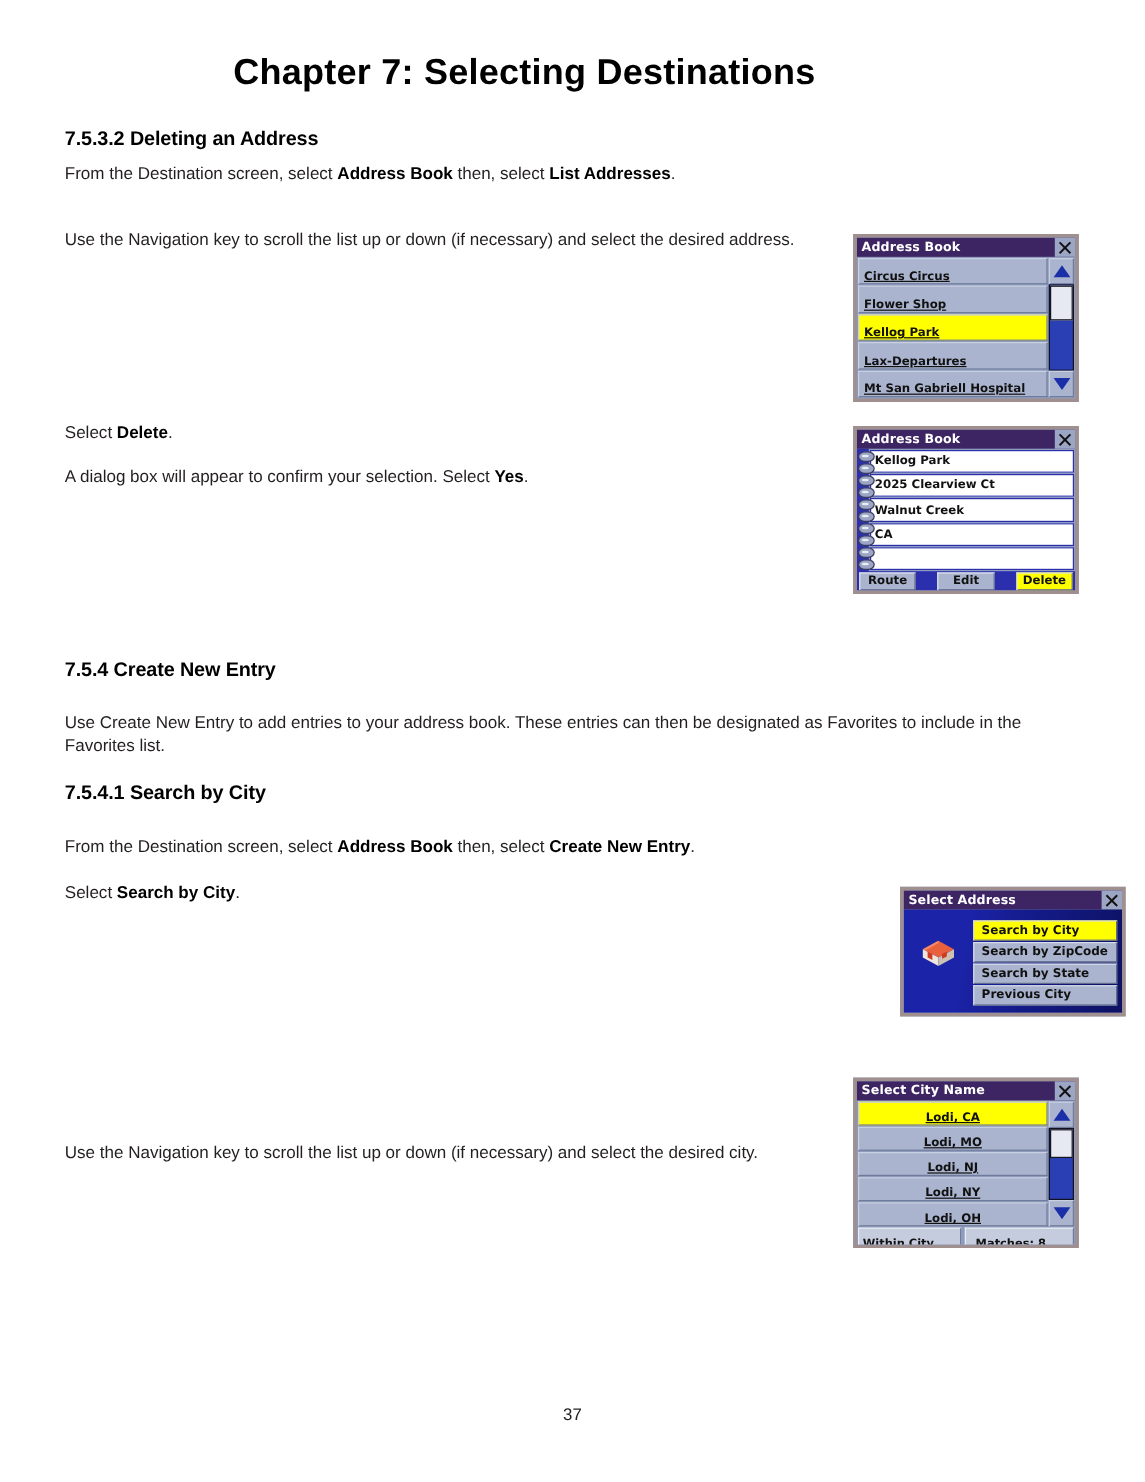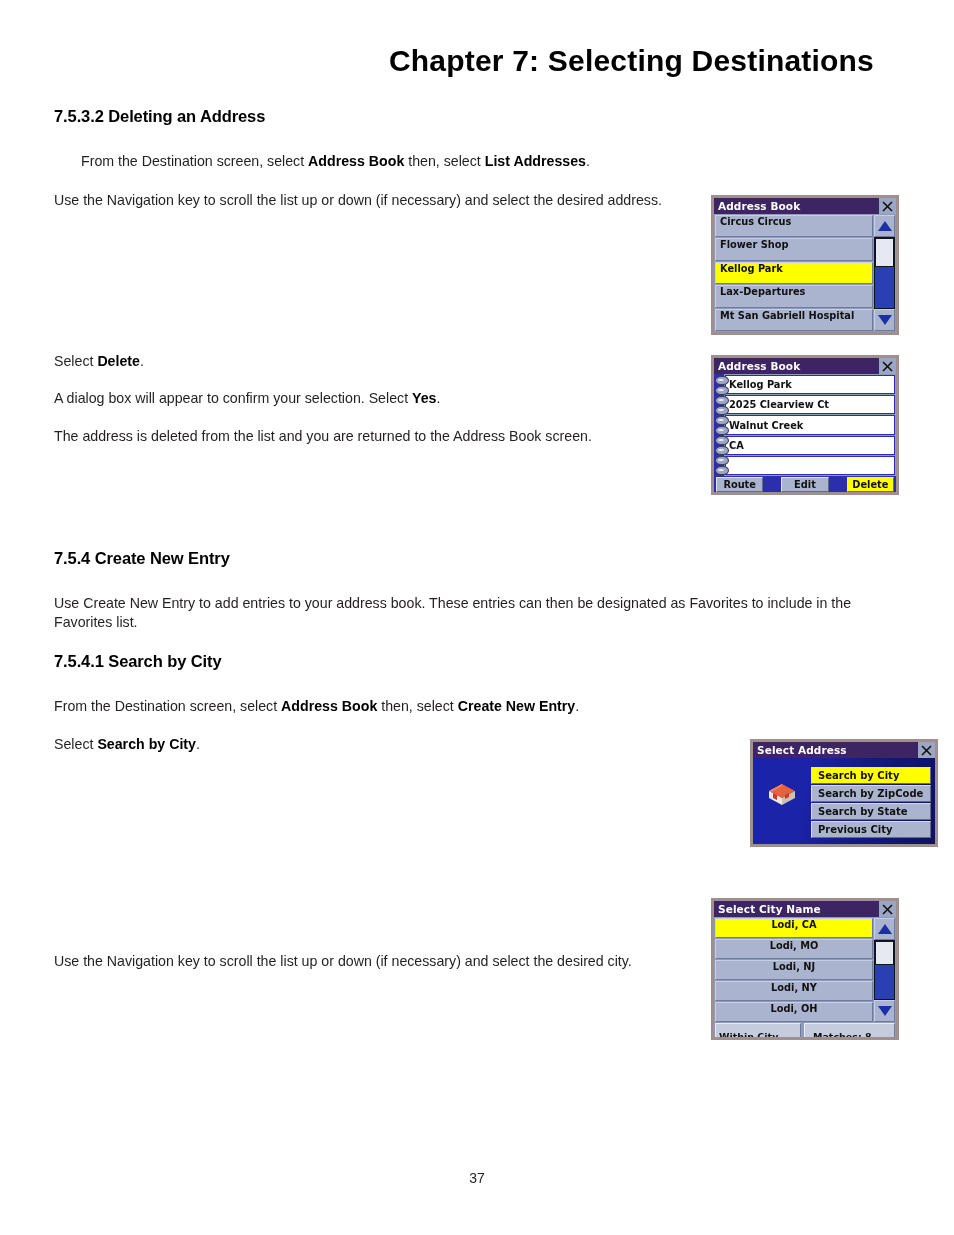--- a/index.html
+++ b/index.html
@@ -23,21 +23,21 @@
     width: 954px;
     height: 1235px;
     overflow: hidden;
   }
 
   .chapter-title {
     position: absolute;
     left: 0;
     top: 44px;
     width: 874px;
-    text-align: right;
+    text-align: center;
     font-size: 30px;
     font-weight: bold;
     letter-spacing: 0.2px;
     color: #000000;
   }
 
   .h3 {
     position: absolute;
     left: 54px;
     font-size: 16.5px;
@@ -116,27 +116,28 @@
   }
   .list-row {
     flex: 1 1 0;
     margin: 0 1px 1px 0;
     background: #aab4ce;
     border-top: 1px solid #c8cfe2;
     border-left: 1px solid #c8cfe2;
     border-right: 1px solid #6f7b9c;
     border-bottom: 1px solid #6f7b9c;
     display: flex;
-    align-items: flex-start;
+    align-items: flex-end;
     font-size: 9.8px;
     font-weight: bold;
     color: #111111;
     padding-left: 4px;
     box-sizing: border-box;
     white-space: nowrap;
+    text-decoration: underline;
   }
   .list-row.selected {
     background: #ffff00;
   }
   .list-row.center { justify-content: center; padding-left: 0; }
 
   .scrollbar {
     flex: 0 0 22px;
     background: #8e9bbd;
     display: flex;
@@ -326,29 +327,28 @@
 </style>
 </head>
 <body>
 
 <div class="page">
 
   <div class="chapter-title">Chapter 7: Selecting Destinations</div>
 
   <div class="h3" style="top:107px;">7.5.3.2 Deleting an Address</div>
 
-  <div class="para" style="top:152px; width:660px;margin-left:27px;"><span>From the Destination screen, select </span><b>Address Book</b><span> then, select </span><b>List Addresses</b><span>.</span></div>
+  <div class="para" style="top:136px; width:660px;"><span>From the Destination screen, select </span><b>Address Book</b><span> then, select </span><b>List Addresses</b><span>.</span></div>
 
   <div class="para" style="top:191px; width:620px;">Use the Navigation key to scroll the list up or down (if necessary) and select the desired address.</div>
 
   <div class="para" style="top:352px; width:620px;"><span>Select </span><b>Delete</b><span>.</span></div>
 
   <div class="para" style="top:389px; width:620px;"><span>A dialog box will appear to confirm your selection. Select </span><b>Yes</b><span>.</span></div>
 
-  <div class="para" style="top:427px; width:640px;">The address is deleted from the list and you are returned to the Address Book screen.</div>
 
   <div class="h3" style="top:549px;">7.5.4 Create New Entry</div>
 
   <div class="para" style="top:594px; width:845px;">Use Create New Entry to add entries to your address book. These entries can then be designated as Favorites to include in the Favorites list.</div>
 
   <div class="h3" style="top:652px;">7.5.4.1 Search by City</div>
 
   <div class="para" style="top:697px; width:660px;"><span>From the Destination screen, select </span><b>Address Book</b><span> then, select </span><b>Create New Entry</b><span>.</span></div>
 
   <div class="para" style="top:735px; width:620px;"><span>Select </span><b>Search by City</b><span>.</span></div>

